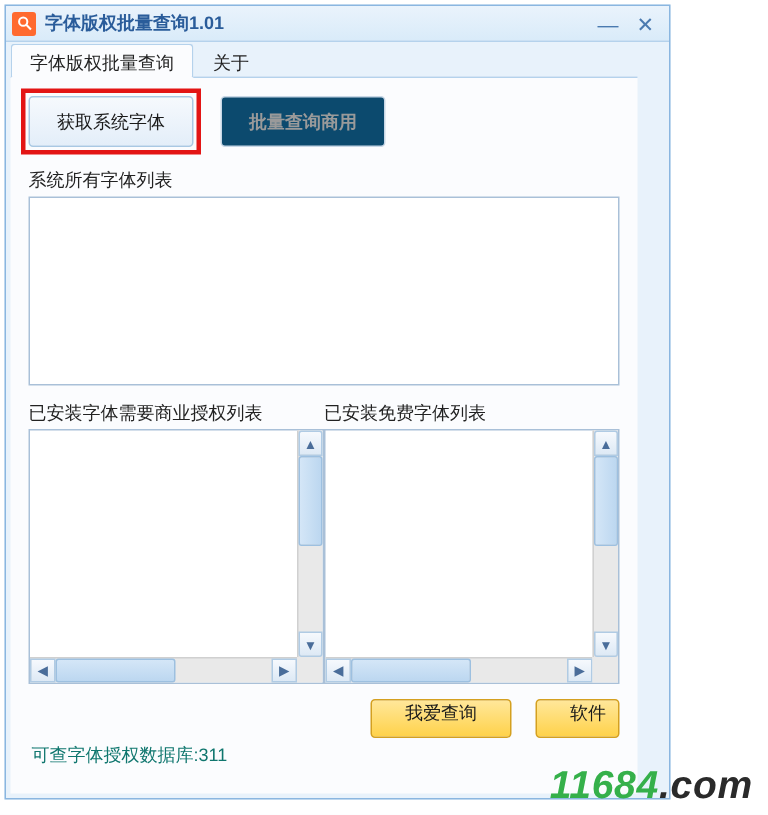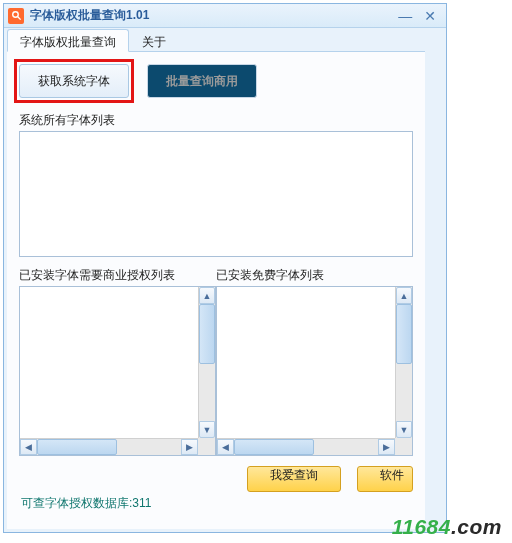--- a/index.html
+++ b/index.html
@@ -238,21 +238,21 @@
 }
 .statusbar {
   color: #0f766e;
   padding: 3px 2px 0 2px;
 }
 .watermark {
   position: absolute;
   right: 10px;
   bottom: 4px;
   font-family: Arial, sans-serif;
-  font-size: 21px;
+  font-size: 26px;
   font-weight: bold;
   font-style: italic;
   letter-spacing: 0.5px;
   text-align: right;
 }
 .watermark .g { color: #35b04a; }
 .watermark .d { color: #2a2a2a; }
 </style>
 </head>
 <body>

